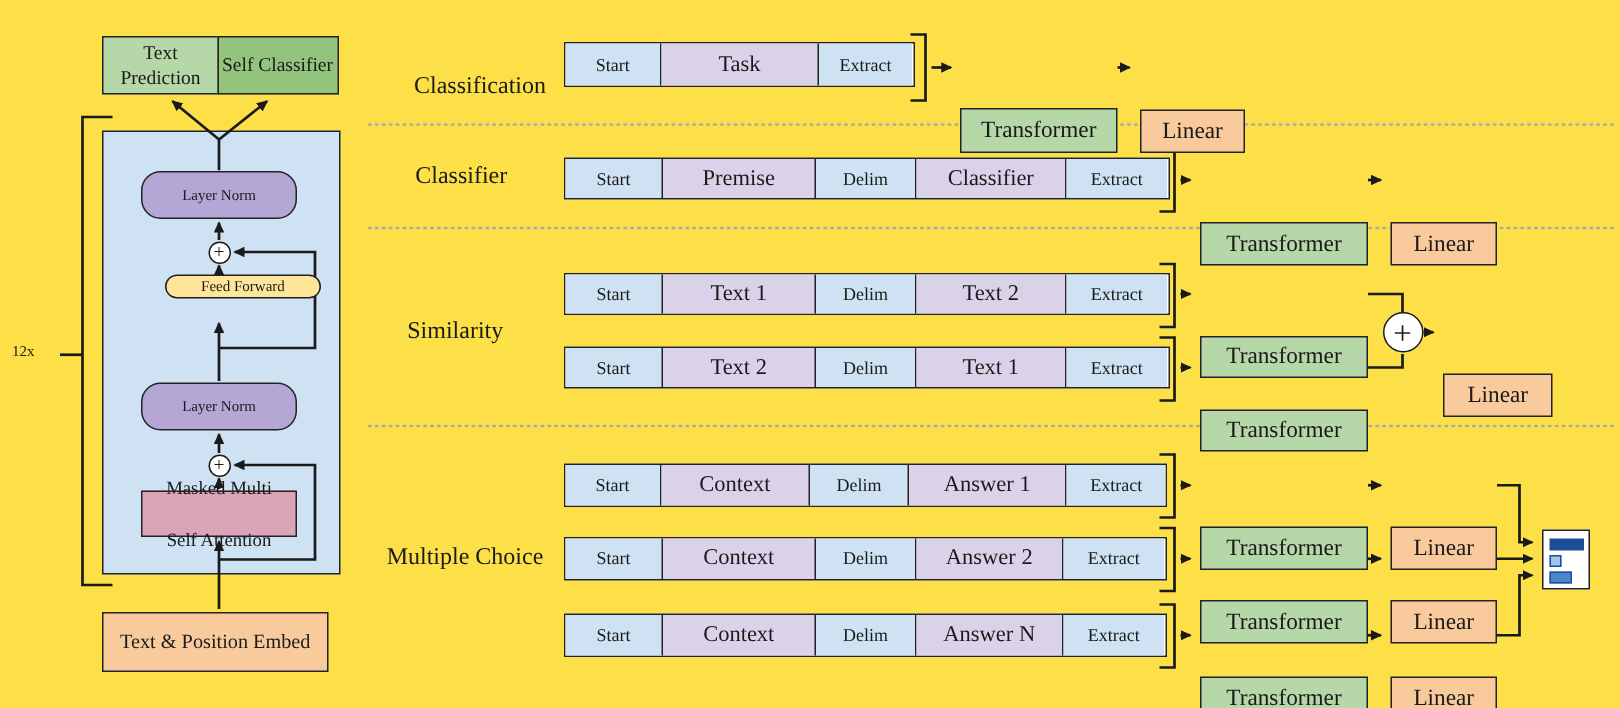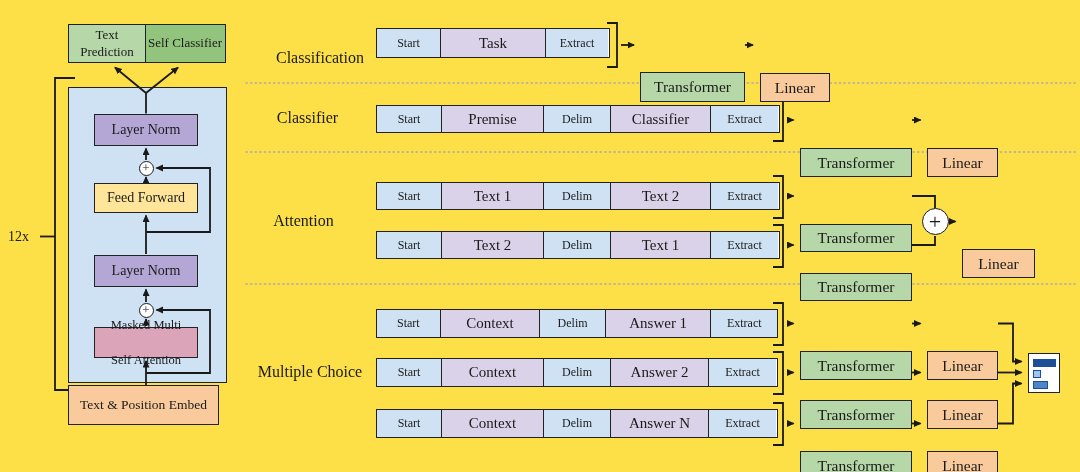--- a/index.html
+++ b/index.html
@@ -28,21 +28,21 @@
   .lbl{
     position:absolute;font-size:16px;display:flex;align-items:center;
     justify-content:center;white-space:nowrap;z-index:10;
   }
   .addcircle{
     position:absolute;box-sizing:border-box;border:1.5px solid #1a1a1a;border-radius:50%;
     background:#fff;display:flex;align-items:center;justify-content:center;
     z-index:12;font-weight:400;
   }
   svg#wires{position:absolute;left:0;top:0;z-index:5;pointer-events:none;}
-  .fs13{font-size:13px;} .fs135{font-size:13.5px;} .fs14{font-size:14px;}
+  .fs13{font-size:13px;} .fs135{font-size:13.5px;} .fs14{font-size:10px;border-radius:13px;}
   .fs155{font-size:15.5px;margin-top:42px;} .fs12{font-size:12.5px;line-height:1.18;}
   .scorebar{position:absolute;box-sizing:border-box;}
 </style>
 </head>
 <body>
 
 <div id="canvas">
 
   <svg id="wires" width="1080" height="472" viewBox="0 0 1080 472">
     <defs>
@@ -102,30 +102,30 @@
     </g>
   </svg>
 
   <div class="box wrap2 fs13" style="left: 68px; top: 24px; width: 78px; height: 39px; background-color: rgb(182, 215, 168);">Text Prediction</div>
   <div class="box wrap2 fs13" style="left: 144.5px; top: 24px; width: 81px; height: 39px; background-color: rgb(147, 196, 125);">Self Classifier</div>
 
   <div class="abs" style="left: 68px; top: 87px; width: 159px; height: 296px; border: 1.5px solid rgb(34, 34, 34); z-index: 1; background-color: rgb(207, 226, 243);"></div>
 
   <div class="box fs14" style="left: 94px; top: 114px; width: 104px; height: 32px; background-color: rgb(180, 167, 214);">Layer Norm</div>
 
-  <div class="box fs14" style="left: 94px; top: 183px; width: 104px; height: 30px; background-color: rgb(255, 229, 153);">Feed Forward</div>
+  <div class="box fs14" style="left: 110px; top: 183px; width: 104px; height: 16px; background-color: rgb(255, 229, 153);">Feed Forward</div>
 
   <div class="box fs14" style="left: 94px; top: 255px; width: 104px; height: 32px; background-color: rgb(180, 167, 214);">Layer Norm</div>
 
   <div class="box" style="left: 94px; top: 327px; width: 104px; height: 31px; flex-direction: column; background-color: rgb(220, 164, 184); gap: 20px;">
     <div class="fs12">Masked Multi</div>
     <div class="fs12">Self Attention</div>
   </div>
 
-  <div class="box fs135" style="left: 68px; top: 385px; width: 151px; height: 40px; background-color: rgb(249, 203, 156);">Text &amp; Position Embed</div>
+  <div class="box fs135" style="left: 68px; top: 408px; width: 151px; height: 40px; background-color: rgb(249, 203, 156);">Text &amp; Position Embed</div>
 
   <div class="abs fs14" style="left:8px;top:229px;width:30px;text-align:left;">12x</div>
 
   <div class="addcircle" style="left:138.5px;top:160.5px;width:15px;height:15px;font-size:13px;">+</div>
   <div class="addcircle" style="left:138.5px;top:302.5px;width:15px;height:15px;font-size:13px;">+</div>
 
   <div class="lbl" style="left:260px;top:37px;width:120px;height:17px;margin-top:12px;">Classification</div>
   <div class="bar" style="left:376px;top:28px;width:234px;height:30px;">
     <div class="seg seg-sm" style="width: 64px; background-color: rgb(207, 226, 243);">Start</div>
     <div class="seg seg-lg" style="width: 105px; background-color: rgb(217, 210, 233);">Task</div>
@@ -138,21 +138,21 @@
   <div class="bar" style="left:376px;top:105px;width:404px;height:28px;">
     <div class="seg seg-sm" style="width: 65px; background-color: rgb(207, 226, 243);">Start</div>
     <div class="seg seg-lg" style="width: 102px; background-color: rgb(217, 210, 233);">Premise</div>
     <div class="seg seg-sm" style="width: 67px; background-color: rgb(207, 226, 243);">Delim</div>
     <div class="seg seg-lg" style="width: 100px; background-color: rgb(217, 210, 233);">Classifier</div>
     <div class="seg seg-sm" style="width: 67px; background-color: rgb(207, 226, 243);">Extract</div>
   </div>
   <div class="box fs155" style="left: 800px; top: 106px; width: 112px; height: 29px; background-color: rgb(182, 215, 168);">Transformer</div>
   <div class="box fs155" style="left: 927px; top: 106px; width: 71px; height: 29px; background-color: rgb(249, 203, 156);">Linear</div>
 
-  <div class="lbl" style="left:246px;top:212px;width:115px;height:17px;">Attention</div>
+  <div class="lbl" style="left:246px;top:212px;width:115px;height:17px;">Similarity</div>
   <div class="bar" style="left:376px;top:182px;width:404px;height:28px;">
     <div class="seg seg-sm" style="width: 65px; background-color: rgb(207, 226, 243);">Start</div>
     <div class="seg seg-lg" style="width: 102px; background-color: rgb(217, 210, 233);">Text 1</div>
     <div class="seg seg-sm" style="width: 67px; background-color: rgb(207, 226, 243);">Delim</div>
     <div class="seg seg-lg" style="width: 100px; background-color: rgb(217, 210, 233);">Text 2</div>
     <div class="seg seg-sm" style="width: 67px; background-color: rgb(207, 226, 243);">Extract</div>
   </div>
   <div class="bar" style="left:376px;top:231px;width:404px;height:28px;">
     <div class="seg seg-sm" style="width: 65px; background-color: rgb(207, 226, 243);">Start</div>
     <div class="seg seg-lg" style="width: 102px; background-color: rgb(217, 210, 233);">Text 2</div>

